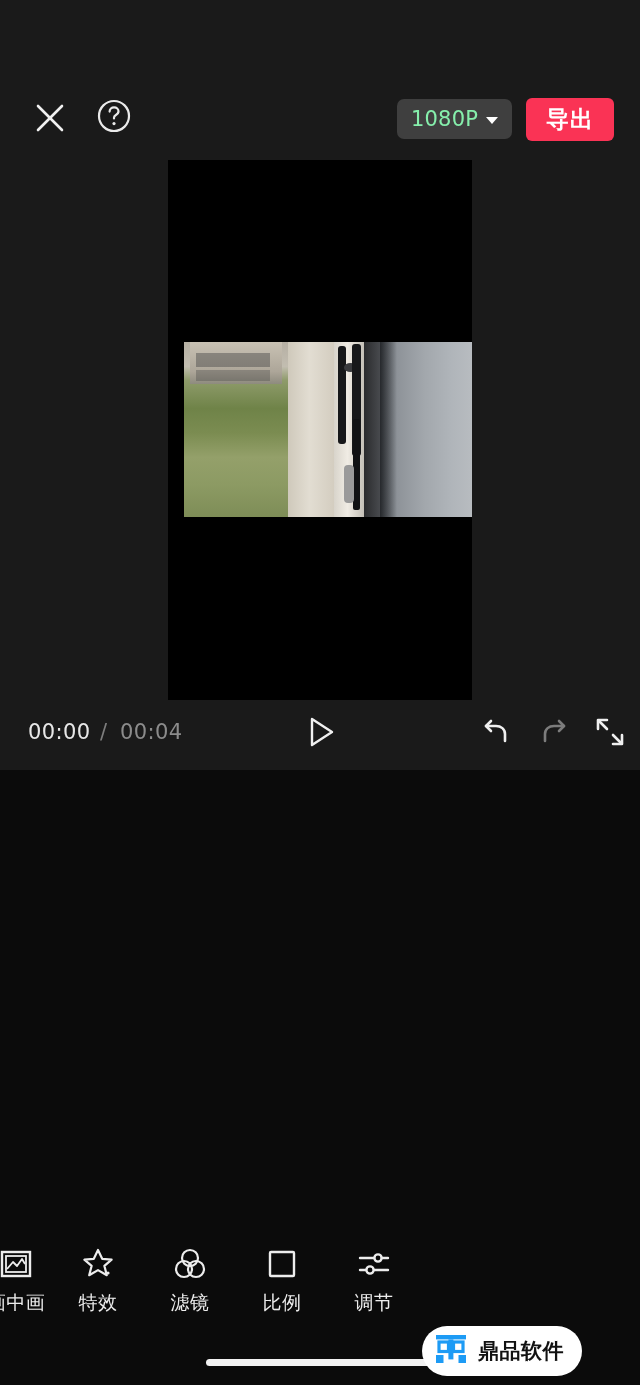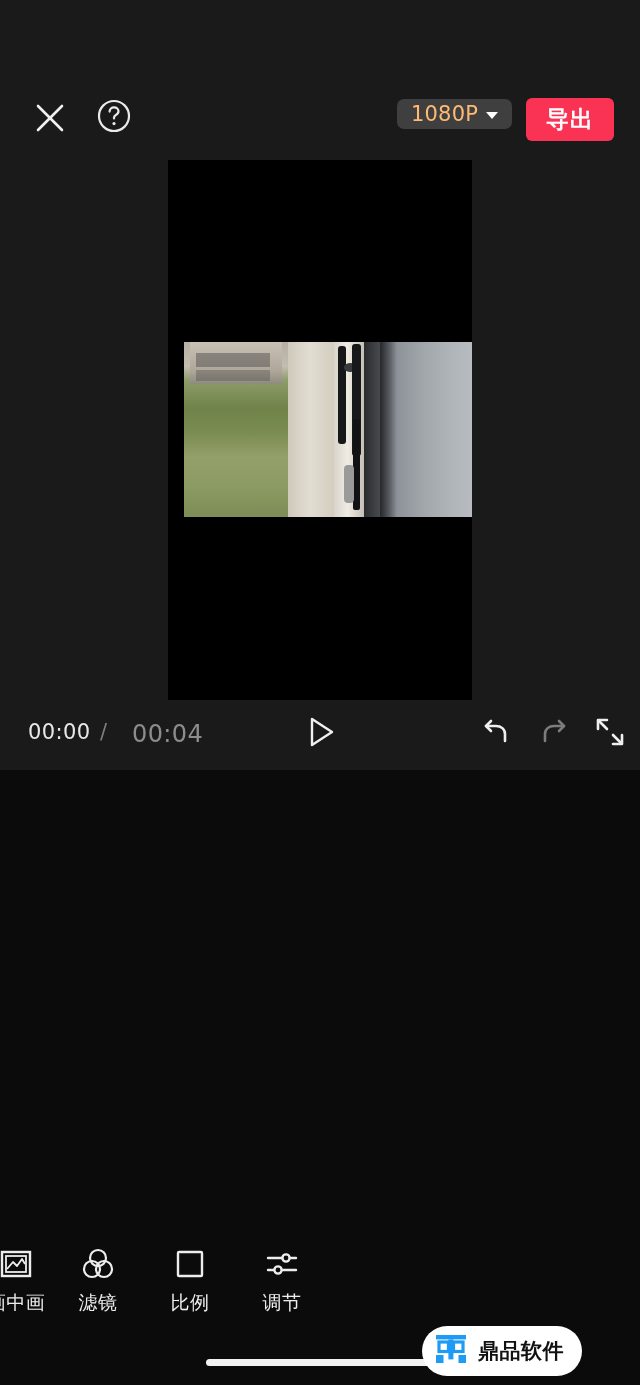--- a/index.html
+++ b/index.html
@@ -27,25 +27,25 @@
     display: flex; align-items: center; justify-content: center;
   }
   .close-btn svg { display:block; }
   .help-btn {
     position: absolute; left: 94px; top: 98px;
     width: 40px; height: 40px;
     display: flex; align-items: center; justify-content: center;
   }
   .res-btn {
     position: absolute; left: 397px; top: 99px;
-    height: 30px; padding: 0 14px;
+    height: 40px; padding: 0 14px;
     background: #3f3f3f;
     border-radius: 7px;
     display: flex; align-items: center; gap: 8px;
-    color: #fdba74; font-size: 21px; letter-spacing: .2px;
+    color: #86efac; font-size: 21px; letter-spacing: .2px;
   }
   .caret-down {
     width: 0; height: 0;
     border-left: 6px solid transparent;
     border-right: 6px solid transparent;
     border-top: 7px solid #fff;
     margin-top: 2px;
   }
   .export-btn {
     position: absolute; left: 526px; top: 98px;
@@ -129,22 +129,22 @@
   }
   .time-cur {
     position: absolute; left: 28px; top: 720px;
     color: #e8e8e8; font-size: 21px; letter-spacing:.4px;
   }
   .time-sep {
     position: absolute; left: 100px; top: 720px;
     color: #7d7d7d; font-size: 21px;
   }
   .time-total {
-    position: absolute; left: 132px; top: 720px;
-    color: #8c8c8c; font-size: 24px; letter-spacing:.4px;
+    position: absolute; left: 120px; top: 720px;
+    color: #8c8c8c; font-size: 21px; letter-spacing:.4px;
   }
   .play-btn {
     position: absolute; left: 300px; top: 714px;
     width: 44px; height: 40px;
     display: flex; align-items: center; justify-content: center;
   }
   .undo-btn { position: absolute; left: 478px; top: 714px; width: 38px; height: 40px; }
   .redo-btn { position: absolute; left: 536px; top: 714px; width: 38px; height: 40px; }
   .full-btn { position: absolute; left: 594px; top: 716px; width: 34px; height: 36px; }
 
@@ -308,20 +308,29 @@
       <div class="tool-icon">
         <svg width="34" height="34" viewBox="0 0 34 34">
           <rect x="3" y="5" width="28" height="24" fill="none" stroke="#ededed" stroke-width="2.4"></rect>
           <rect x="7" y="9" width="20" height="16" fill="none" stroke="#ededed" stroke-width="1.8"></rect>
           <path d="M8 22 L14 15 L18 19 L23 12 L26 17" fill="none" stroke="#ededed" stroke-width="1.8" stroke-linejoin="round"></path>
         </svg>
       </div>
       <div class="tool-label">画中画</div>
     </div>
 
+    <div class="tool">
+      <div class="tool-icon">
+        <svg width="34" height="34" viewBox="0 0 34 34">
+          <path d="M17 3 L21.2 11.8 L30.6 12.6 L23.4 18.9 L25.8 28.2 L17 23.1 L8.2 28.2 L10.6 18.9 L3.4 12.6 L12.8 11.8 Z" fill="none" stroke="#ededed" stroke-width="2.2" stroke-linejoin="round"></path>
+          <circle cx="27" cy="26" r="1.6" fill="#ededed"></circle>
+        </svg>
+      </div>
+      <div class="tool-label">特效</div>
+    </div>
 
 
     <div class="tool">
       <div class="tool-icon">
         <svg width="34" height="34" viewBox="0 0 34 34">
           <circle cx="17" cy="11" r="8" fill="none" stroke="#ededed" stroke-width="2.2"></circle>
           <circle cx="11" cy="22" r="8" fill="none" stroke="#ededed" stroke-width="2.2"></circle>
           <circle cx="23" cy="22" r="8" fill="none" stroke="#ededed" stroke-width="2.2"></circle>
         </svg>
       </div>

